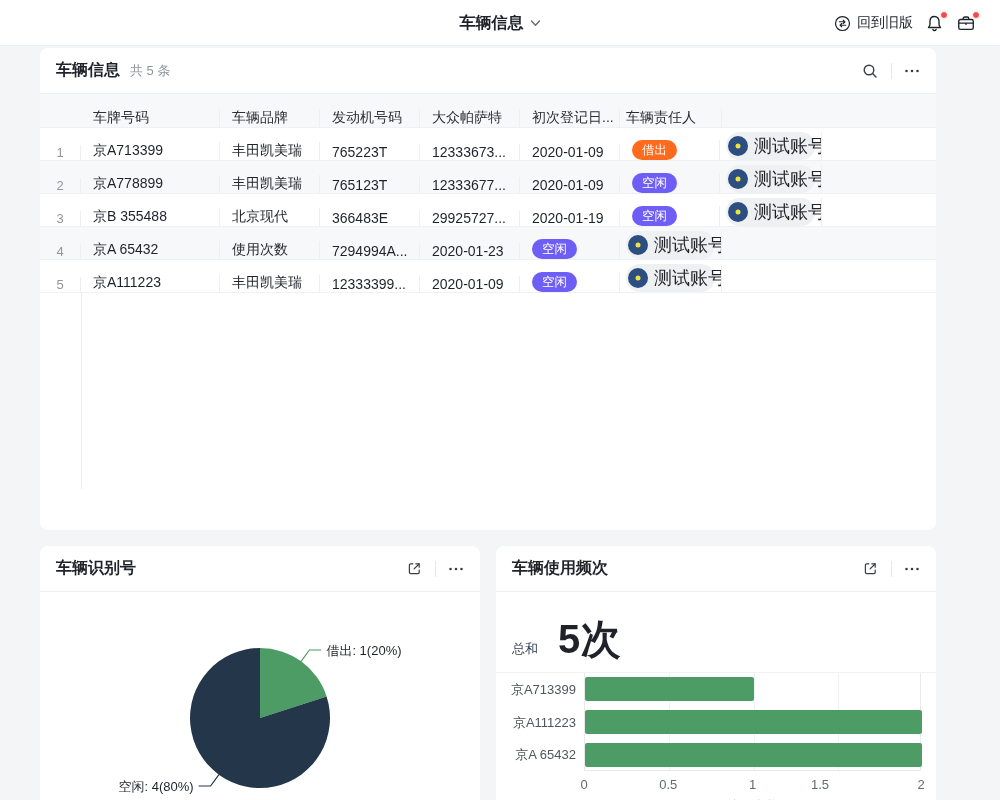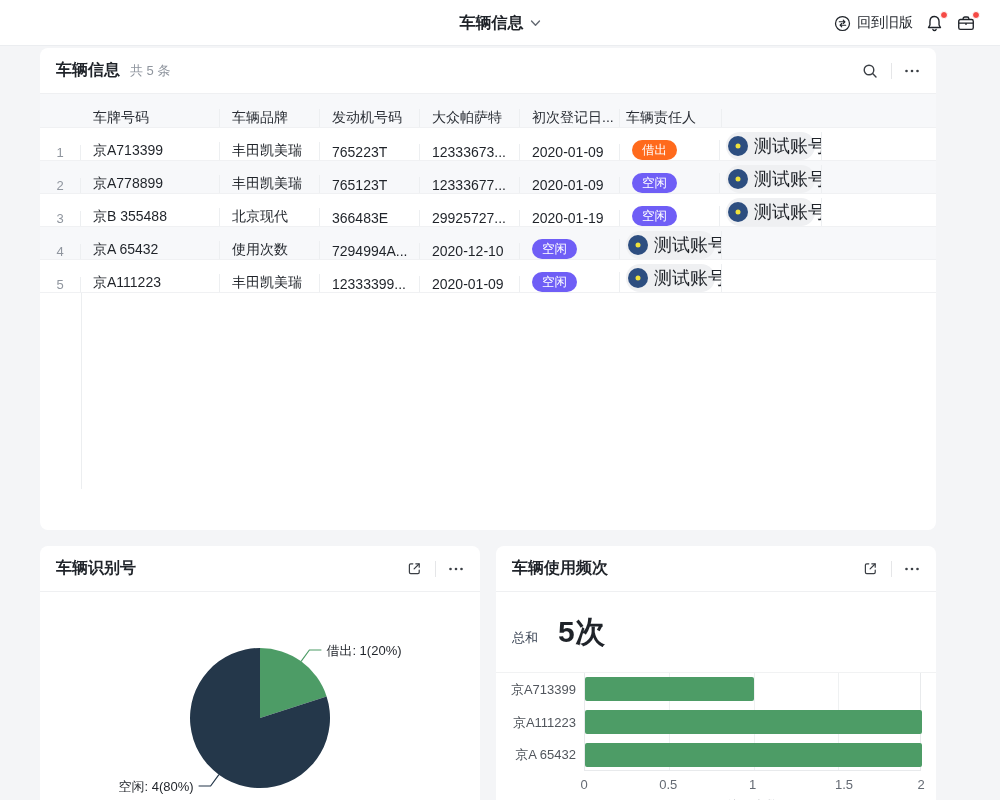--- a/index.html
+++ b/index.html
@@ -50,21 +50,21 @@
   .avatar::after { content:""; position:absolute; left:50%; top:50%; transform:translate(-50%,-50%); width:5px; height:5px; border-radius:50%; background:#efe23c; }
   .col-line { position:absolute; left:41px; top:245px; width:1px; height:196px; background:#eceef0; }
 
   
   .pie-body { position:relative; }
   .pie-body svg text { font-family:"Liberation Sans","DejaVu Sans",sans-serif; font-size:13px; fill:#1f2329; }
 
   
   .stats { display:flex; align-items:baseline; gap:20px; padding:20px 16px 0; height:80px; }
   .stats .lbl { font-size:13px; color:#374151; }
-  .stats .val { font-size:30px; font-weight:700; color:#1f2329; letter-spacing:0.5px; }
+  .stats .val { font-size:40px; font-weight:700; color:#1f2329; letter-spacing:0.5px; }
   .bar-chart { position:relative; height:174px; border-top:1px solid #f1f2f3; }
   .bar-plot { position:absolute; left:88px; top:0; width:337px; height:98px; border-left:1px solid #e8eaec; border-right:1px solid #e8eaec; border-bottom:1px solid #e8eaec; }
   .gl { position:absolute; top:0; bottom:0; width:1px; background:#eff1f2; }
   .hbar { position:absolute; left:0; height:24px; background:#4d9c66; border-radius:2px; }
   .cat { position:absolute; left:0; width:80px; text-align:right; font-size:13px; color:#51565d; height:33px; line-height:33px; }
   .xt { position:absolute; top:104px; font-size:13px; color:#646a73; transform:translateX(-50%); }
   .x-title { position:absolute; top:124px; left:88px; width:337px; text-align:center; font-size:13px; color:#646a73; }
 </style>
 </head>
 <body>
@@ -197,21 +197,21 @@
               <span>测试账号</span>
             </span>
           </div>
           <div class="cell col-empty"></div>
         </div>
         <div class="tr stripe">
           <div class="cell col-num">4</div>
           <div class="cell col-plate">京A 65432</div>
           <div class="cell col-brand">使用次数</div>
           <div class="cell col-vin">7294994A...</div>
-          <div class="cell col-date">2020-12-10</div>
+          <div class="cell col-date">2020-01-23</div>
           <div class="cell col-status">
             <span class="badge" style="background: rgb(111, 94, 246);">空闲</span>
           </div>
           <div class="cell col-owner">
             <span class="chip">
               <span class="avatar"></span>
               <span>测试账号</span>
             </span>
           </div>
           <div class="cell col-empty"></div>
@@ -300,21 +300,21 @@
           <div class="gl" style="left: 84.3px;"></div>
           <div class="gl" style="left: 168.5px;"></div>
           <div class="gl" style="left: 252.8px;"></div>
           <div class="hbar" style="top: 4.3px; width: 168.5px; background: rgb(77, 156, 102);"></div>
           <div class="hbar" style="top: 37px; width: 337px; background: rgb(77, 156, 102);"></div>
           <div class="hbar" style="top: 69.7px; width: 337px; background: rgb(77, 156, 102);"></div>
         </div>
     <div class="xt" style="left: 88px;">0</div>
         <div class="xt" style="left: 172.3px;">0.5</div>
         <div class="xt" style="left: 256.5px;">1</div>
-        <div class="xt" style="left: 348px;">1.5</div>
+        <div class="xt" style="left: 324px;">1.5</div>
         <div class="xt" style="left: 425px;">2</div>
         <div class="cat" style="top: 0px;">京A713399</div>
         <div class="cat" style="top: 32.7px;">京A111223</div>
         <div class="cat" style="top: 65.3px;">京A 65432</div>
         <div class="x-title">使用次数</div>
       </div>
   </div>
 
 </div>
 

